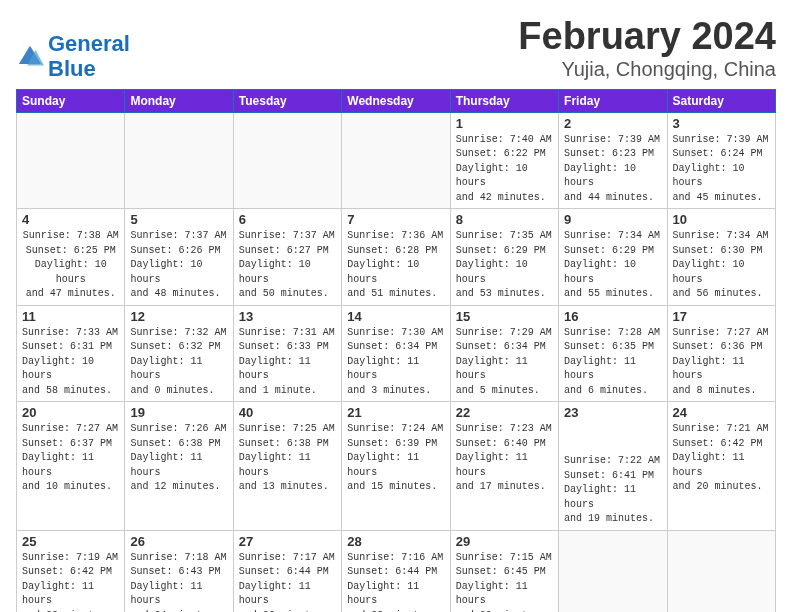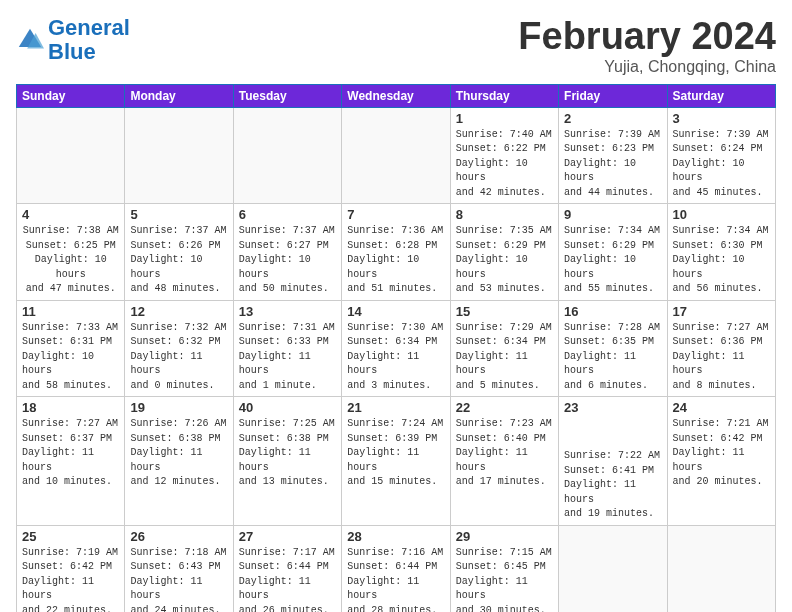--- a/index.html
+++ b/index.html
@@ -12,21 +12,21 @@
     }
     .page {
       width: 792px;
       height: 612px;
       padding: 16px 16px 8px 16px;
       display: flex;
       flex-direction: column;
     }
     .header {
       display: flex;
-      align-items: flex-start;
+      align-items: flex-end;
       justify-content: space-between;
       margin-bottom: 8px;
     }
     .logo {
       display: flex;
       align-items: center;
       gap: 4px;
     }
     .logo-text {
       font-size: 22px;
@@ -44,21 +44,21 @@
     .title-block {
       text-align: right;
     }
     .month-title {
       font-size: 38px;
       font-weight: bold;
       color: #333;
       line-height: 1.1;
     }
     .subtitle {
-      font-size: 16px;
+      font-size: 20px;
       color: #555;
     }
     .calendar {
       flex: 1;
       border: 1px solid #ccc;
       border-collapse: collapse;
       width: 100%;
       table-layout: fixed;
     }
     .calendar th {
@@ -254,21 +254,21 @@
           <td>
             <span class="day-number">17</span>
             <div class="day-info" style="white-space: pre-line;">Sunrise: 7:27 AM
 Sunset: 6:36 PM
 Daylight: 11 hours
 and 8 minutes.</div>
           </td>
         </tr>
         <tr>
           <td>
-            <span class="day-number">18</span>
+            <span class="day-number">20</span>
             <div class="day-info" style="white-space: pre-line;">Sunrise: 7:27 AM
 Sunset: 6:37 PM
 Daylight: 11 hours
 and 10 minutes.</div>
           </td>
           <td>
             <span class="day-number">19</span>
             <div class="day-info" style="white-space: pre-line;">Sunrise: 7:26 AM
 Sunset: 6:38 PM
 Daylight: 11 hours

